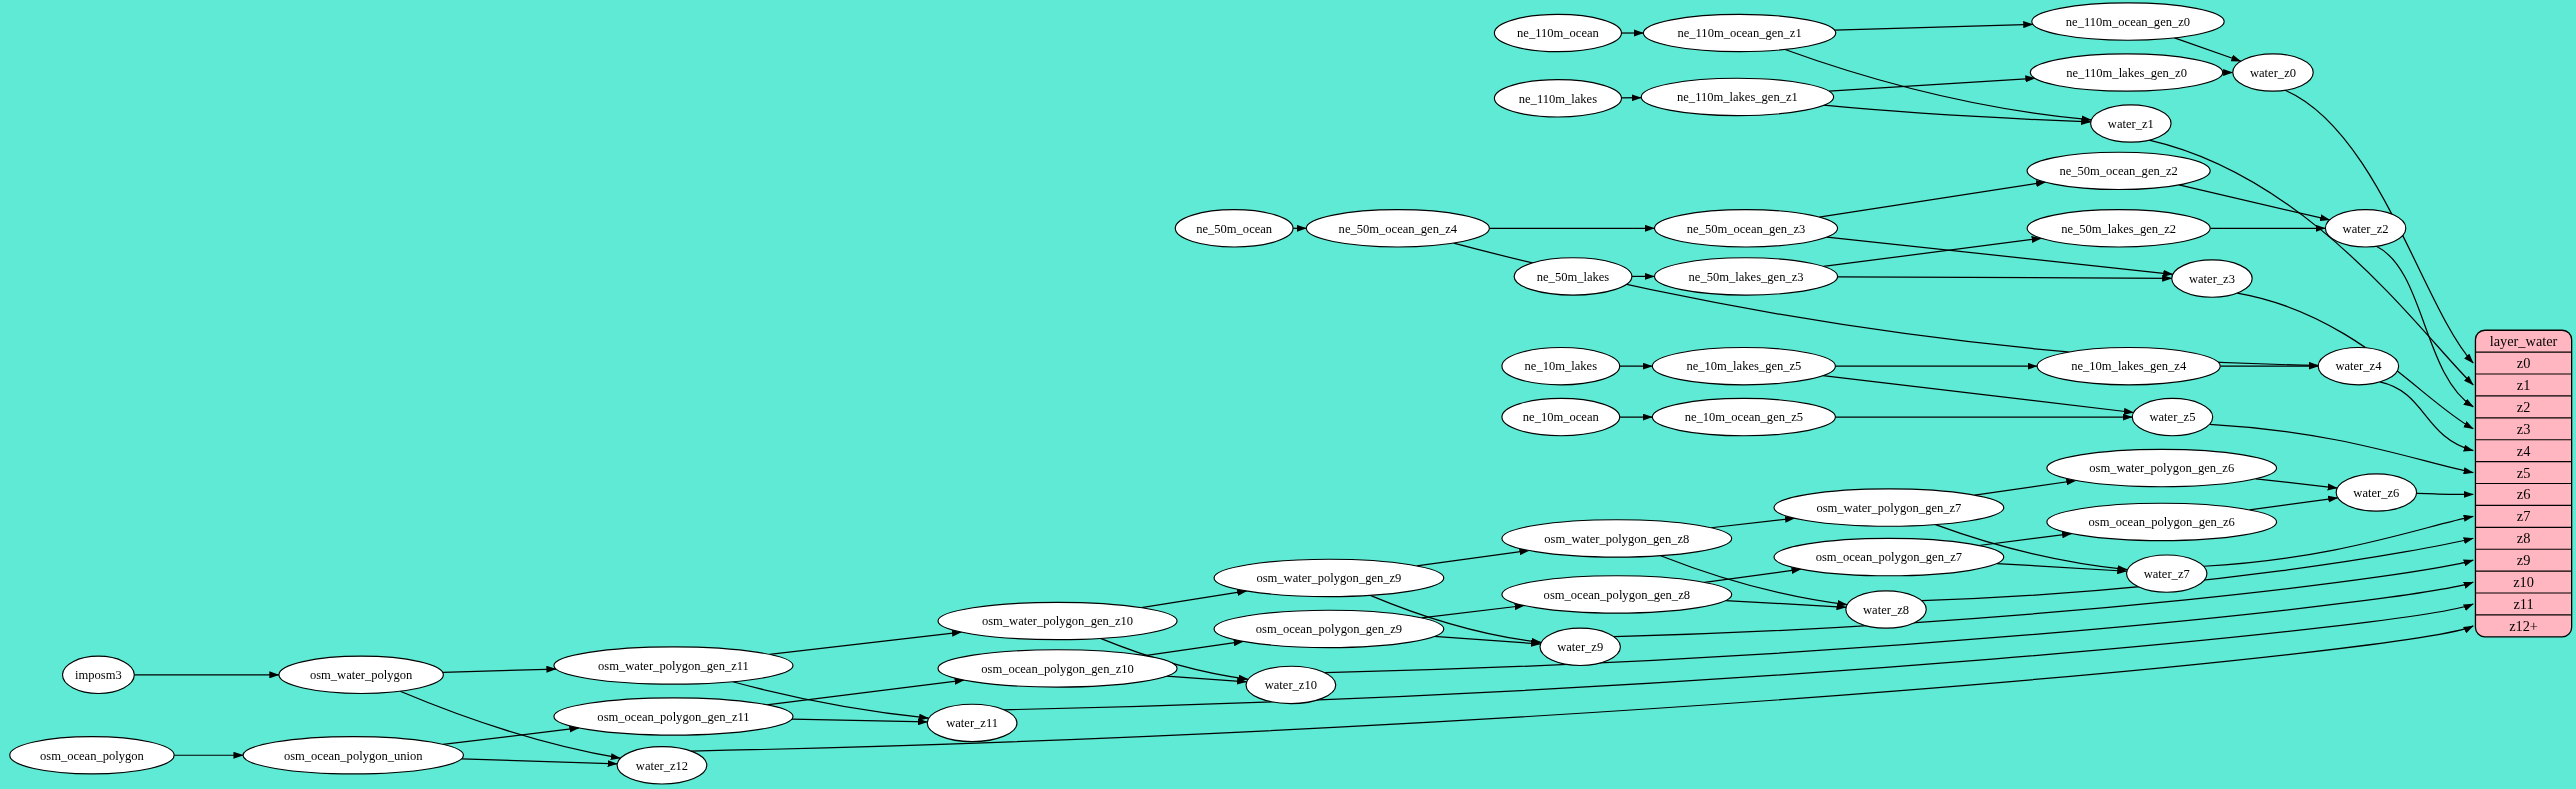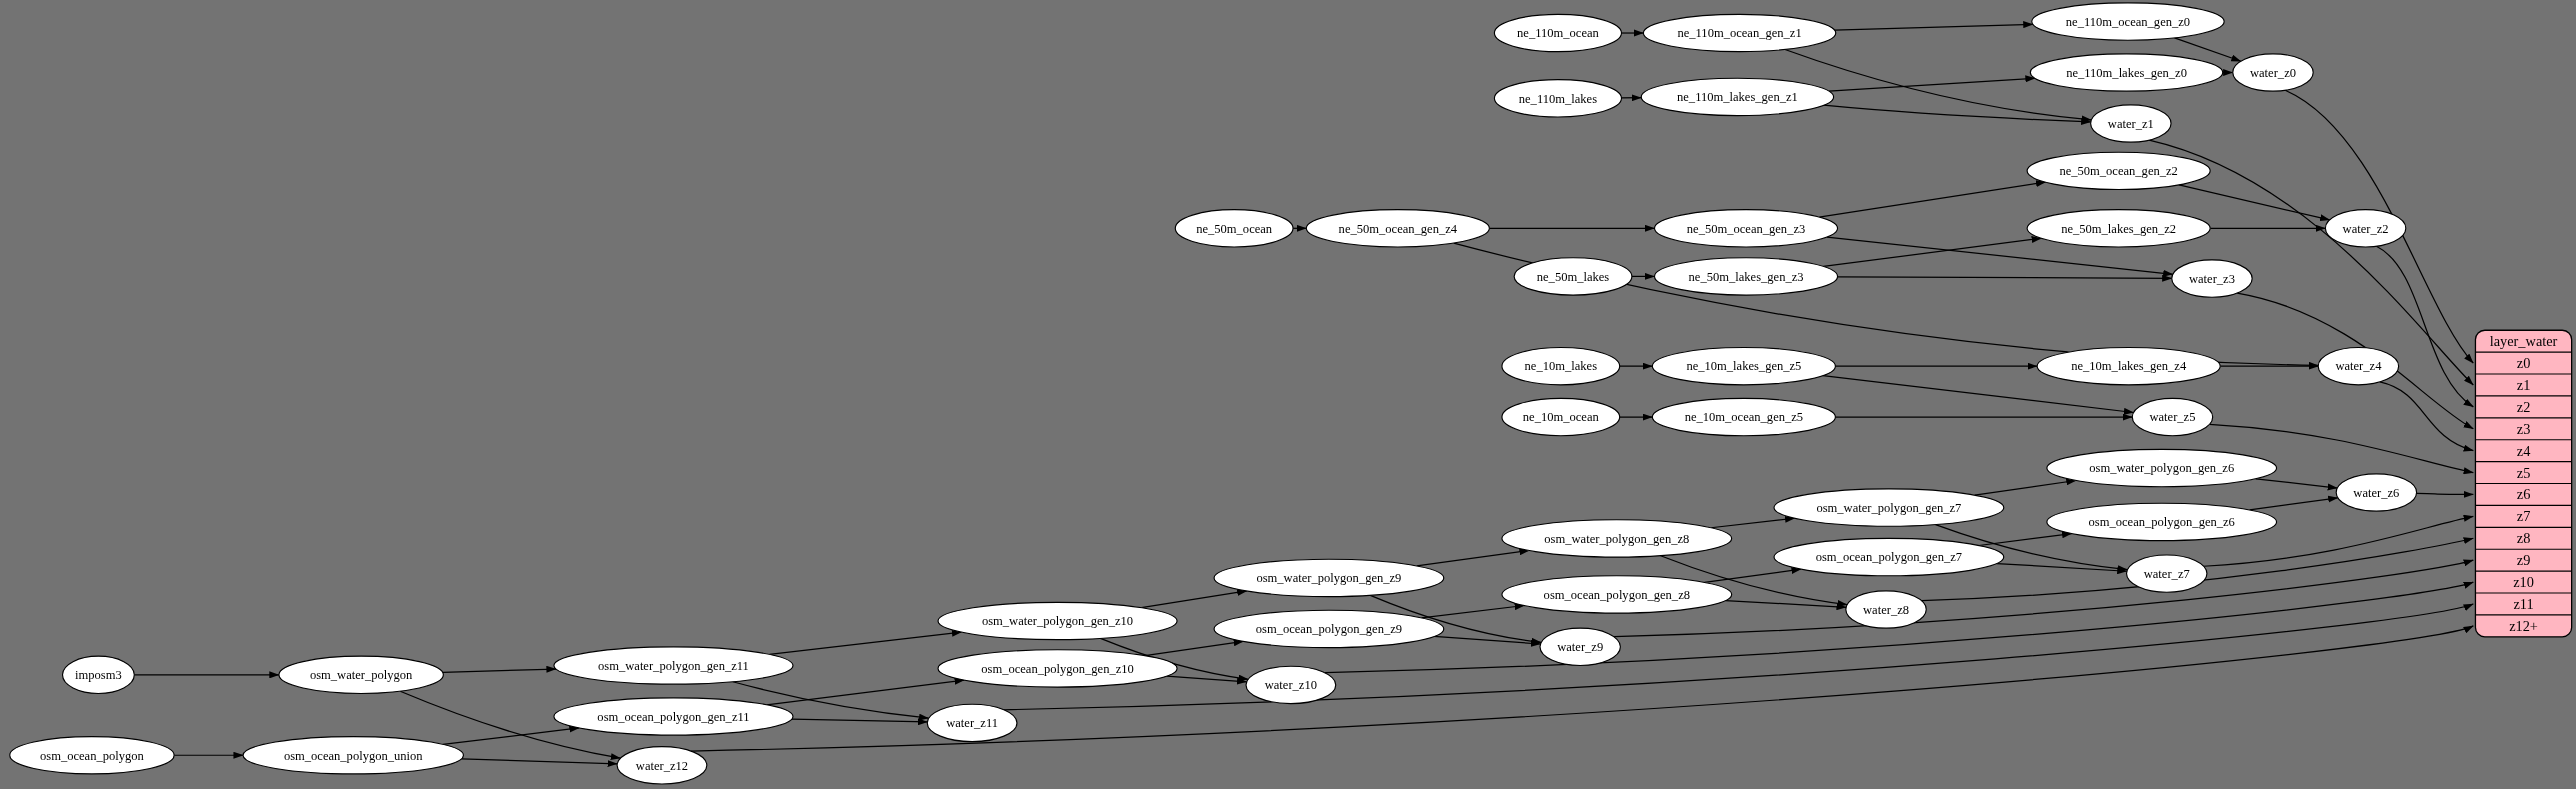--- a/index.html
+++ b/index.html
@@ -5,21 +5,21 @@
   html, body {
     margin: 0;
     padding: 0;
     background: #ffffff;
     font-family: "Liberation Serif", "DejaVu Serif", serif;
   }
   #canvas-wrap {
     position: relative;
     width: 2576px;
     height: 789px;
-    background: #737373;
+    background: #5eead4;
     overflow: hidden;
   }
   svg text {
     font-family: "Liberation Serif", "DejaVu Serif", serif;
     fill: #000000;
   }
   .node-label { font-size: 17.5px; }
   .table-label { font-size: 20px; }
 </style>
 </head>

